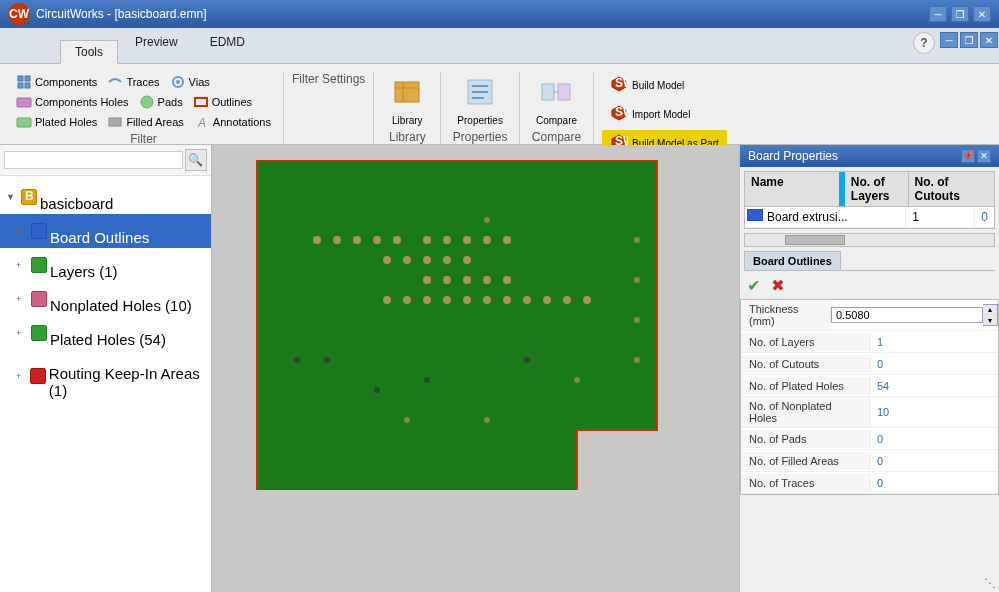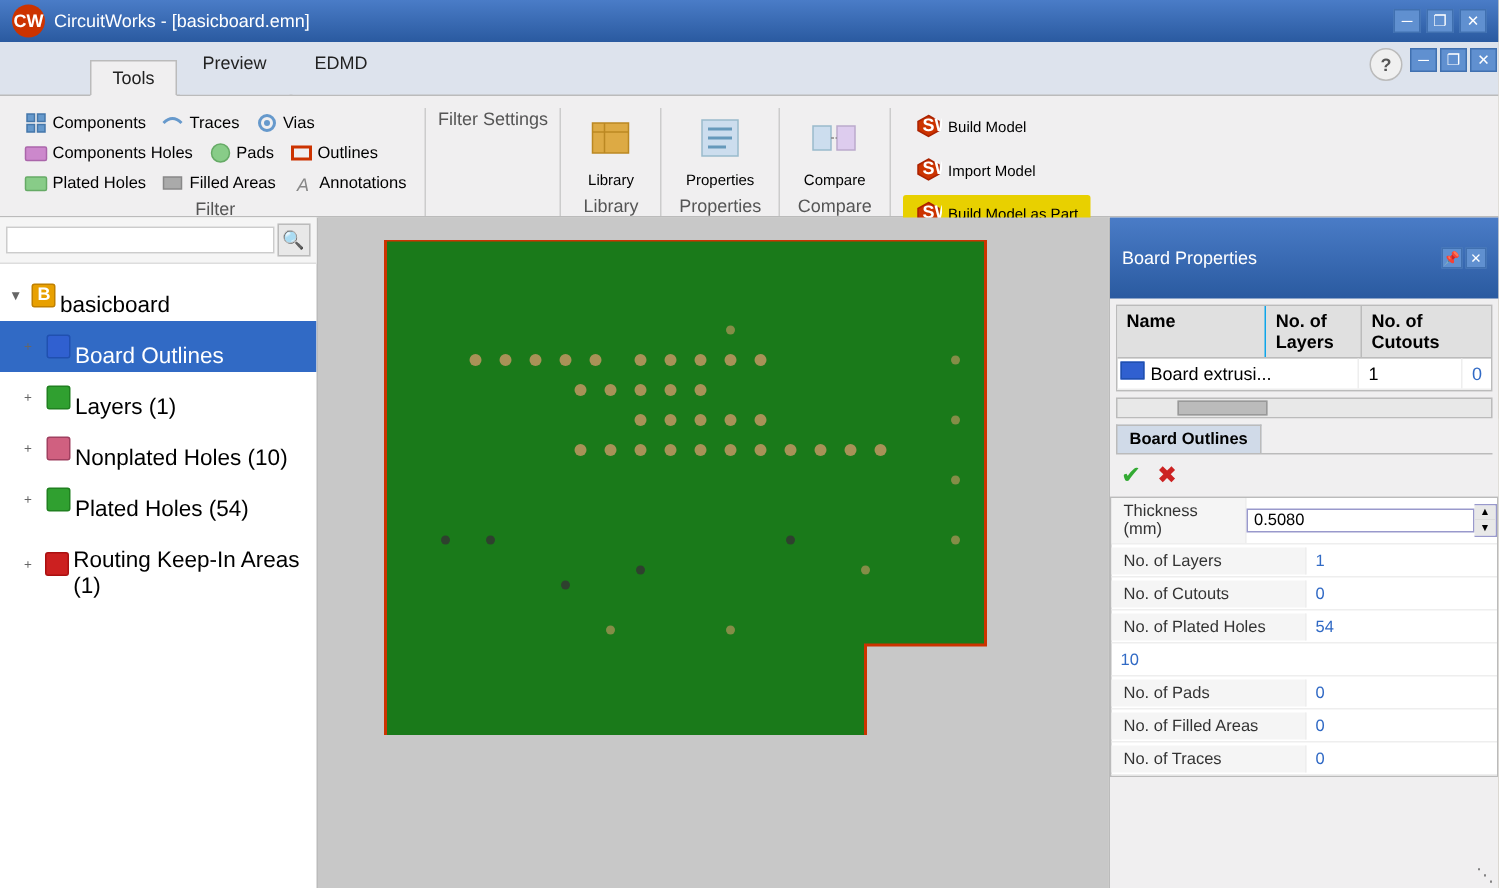--- a/index.html
+++ b/index.html
@@ -215,21 +215,21 @@
     #right-panel {
       width: 260px;
       background: #f0eff0;
       border-left: 1px solid #bbb;
       display: flex;
       flex-direction: column;
     }
     #board-props-header {
       background: linear-gradient(to bottom, #4a7cc7, #2a5aa0);
       color: white;
-      padding: 20px 8px;
+      padding: 4px 8px;
       display: flex;
       align-items: center;
       justify-content: space-between;
       font-size: 12px;
     }
     #board-props-header-controls { display: flex; gap: 2px; }
     .bp-btn {
       width: 14px; height: 14px;
       background: #6090d0;
       border: 1px solid #4070b0;
@@ -245,21 +245,21 @@
       border: 1px solid #bbb;
       margin: 4px;
     }
     .props-table-header {
       display: flex;
       background: #e0e0e0;
       border-bottom: 1px solid #bbb;
       font-size: 11px;
       font-weight: bold;
     }
-    .props-col-name { width: 110px; padding: 3px 6px; border-right: 1px solid #0ea5e9; }
+    .props-col-name { width: 110px; padding: 3px 6px; border-right: 6px solid #0ea5e9; }
     .props-col-layers { width: 70px; padding: 3px 6px; border-right: 1px solid #bbb; }
     .props-col-cutouts { padding: 3px 6px; }
     .props-table-row {
       display: flex;
       border-bottom: 1px solid #eee;
       font-size: 11px;
     }
     .props-row-icon { width: 16px; height: 12px; background: #3060d0; border: 1px solid #2050b0; margin: 2px; display: inline-block; }
     .props-row-name { flex: 1; padding: 3px 2px; }
     .props-row-layers { width: 70px; padding: 3px 6px; border-left: 1px solid #eee; border-right: 1px solid #eee; }
@@ -766,20 +766,21 @@
       </div>
       <div class="prop-row">
         <span class="prop-label">No. of Cutouts</span>
         <span class="prop-value">0</span>
       </div>
       <div class="prop-row">
         <span class="prop-label">No. of Plated Holes</span>
         <span class="prop-value">54</span>
       </div>
       <div class="prop-row">
+        <span class="prop-label">No. of Nonplated Holes</span>
         <span class="prop-value">10</span>
       </div>
       <div class="prop-row">
         <span class="prop-label">No. of Pads</span>
         <span class="prop-value">0</span>
       </div>
       <div class="prop-row">
         <span class="prop-label">No. of Filled Areas</span>
         <span class="prop-value">0</span>
       </div>

